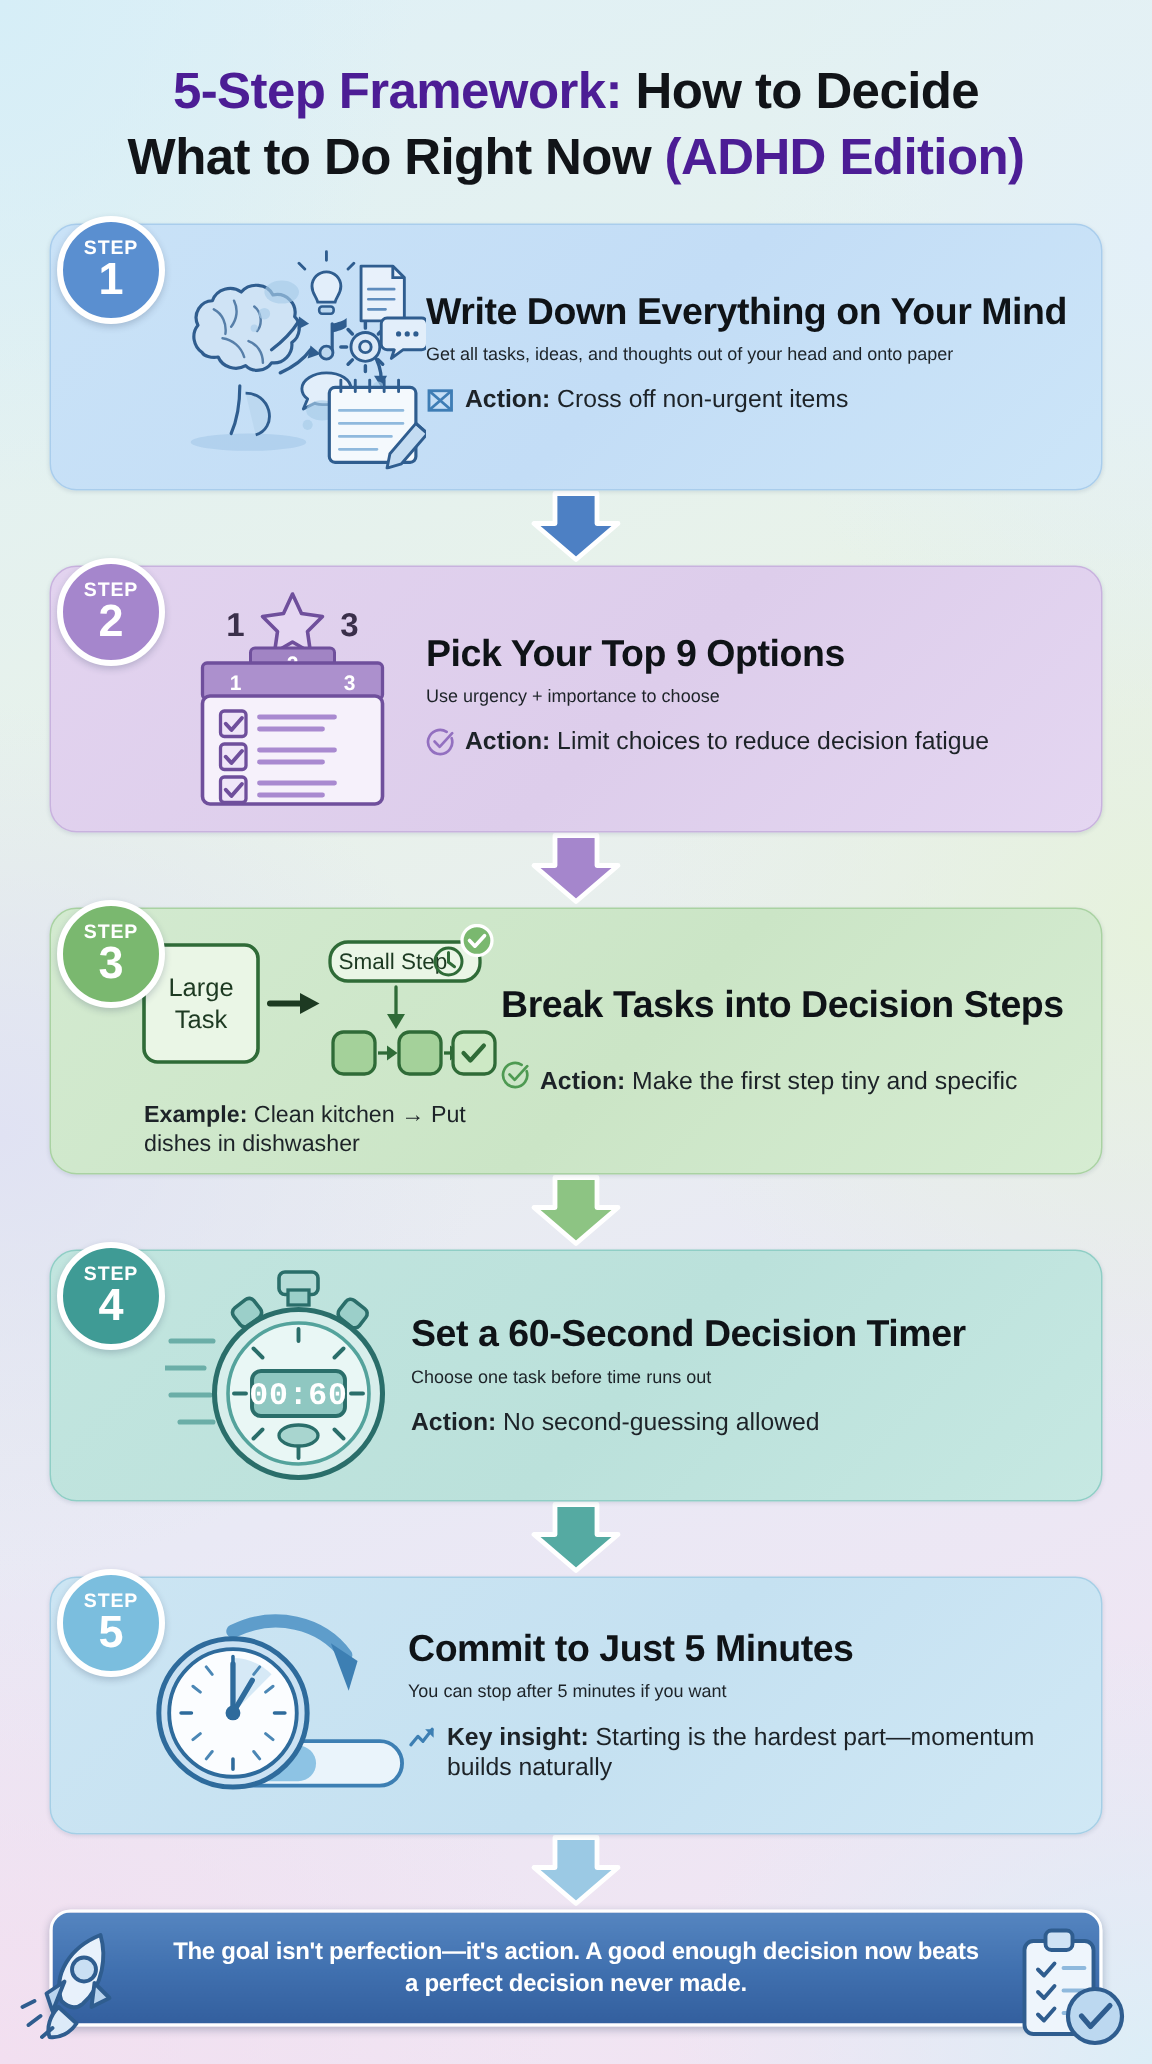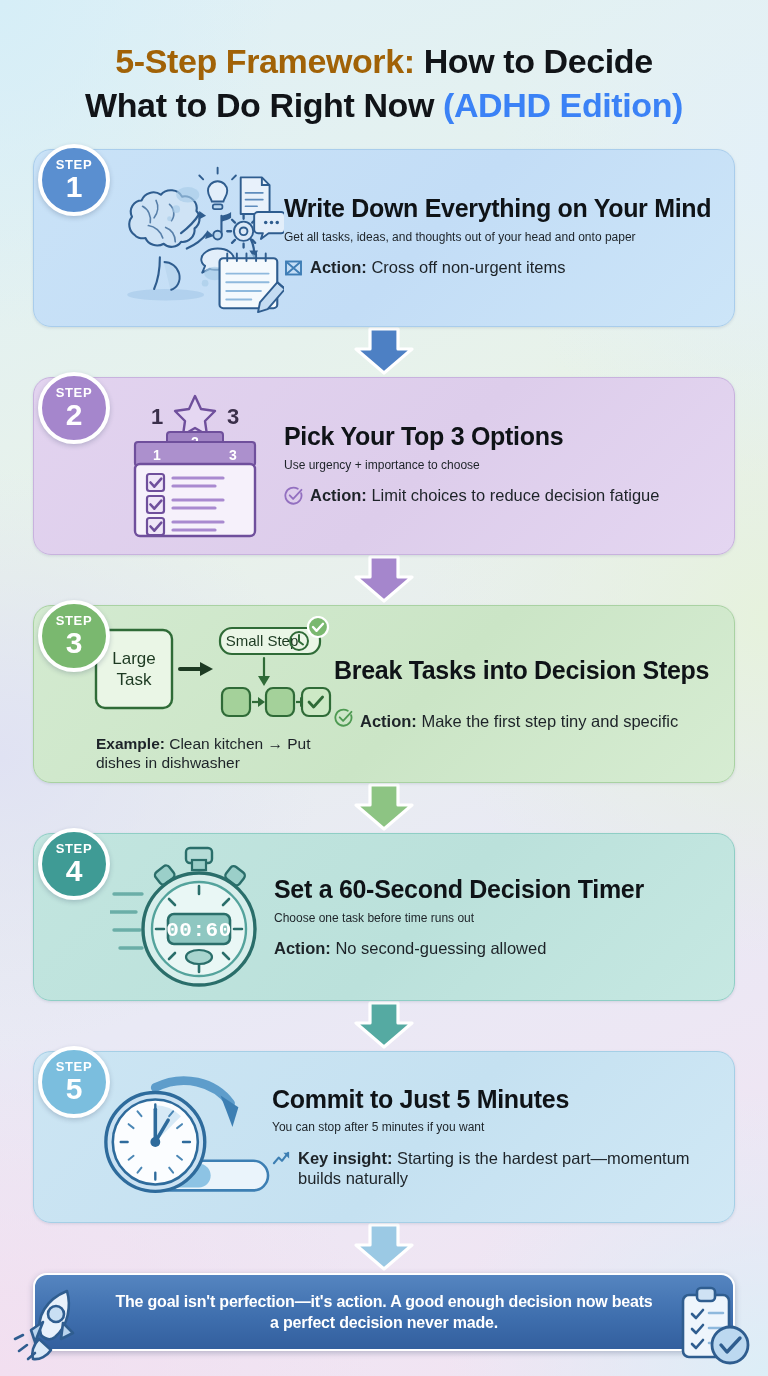--- a/index.html
+++ b/index.html
@@ -14,22 +14,22 @@
       radial-gradient(ellipse 70% 35% at 0% 100%, #f2dff0 0%, rgba(242,223,240,0) 70%),
       radial-gradient(ellipse 60% 30% at 100% 100%, #dceef7 0%, rgba(220,238,247,0) 70%),
       linear-gradient(160deg, #dff0f7 0%, #e8f2ea 35%, #e9e9f5 65%, #f3e3f2 100%);
     overflow: hidden;
     position: relative;
   }
 
   
   .title-wrap { padding: 40px 26px 0; text-align: center; }
   .title-line { font-size: 34px; font-weight: 700; line-height: 1.28; letter-spacing: -0.4px; color: #111418; }
-  .t-blue { color: #a16207; }
-  .t-purple { color: #3b82f6; }
+  .t-blue { color: #4c1d95; }
+  .t-purple { color: #4c1d95; }
 
   
   .steps { margin-top: 22px; position: relative; }
   .step-block { position: relative; }
   .card {
     position: relative;
     margin: 0 33px;
     border-radius: 18px;
     display: flex;
     align-items: center;
@@ -214,21 +214,21 @@
             <path d="M58 110h50M58 118h42" stroke="#a98ad0" stroke-width="3.2" stroke-linecap="round"></path>
           </g>
           <g>
             <rect x="32" y="128" width="17" height="17" rx="2.5" fill="#efe6f8" stroke="#6f4f9c" stroke-width="2.2"></rect>
             <path d="M35.5 136.5l3.8 4.2 7-8" fill="none" stroke="#6f4f9c" stroke-width="2.6" stroke-linecap="round" stroke-linejoin="round"></path>
             <path d="M58 132h50M58 140h42" stroke="#a98ad0" stroke-width="3.2" stroke-linecap="round"></path>
           </g>
         </svg>
       </div>
       <div class="copy">
-        <div class="h-title">Pick Your Top 3 Options</div>
+        <div class="h-title">Pick Your Top 9 Options</div>
         <div class="h-sub">Use urgency + importance to choose</div>
         <div class="h-act">
           <span class="ico">
             <svg width="19" height="19" viewBox="0 0 20 20">
                 <path d="M18 7.5A8.5 8.5 0 1 1 14.5 3" fill="none" stroke="#9370c0" stroke-width="1.9" stroke-linecap="round"></path>
                 <path d="M6 9.8l3.6 3.8L18.4 4" fill="none" stroke="#9370c0" stroke-width="1.9" stroke-linecap="round" stroke-linejoin="round"></path>
               </svg>
           </span>
           <span class="txt"><b>Action:</b><span> Limit choices to reduce decision fatigue</span></span>
         </div>

